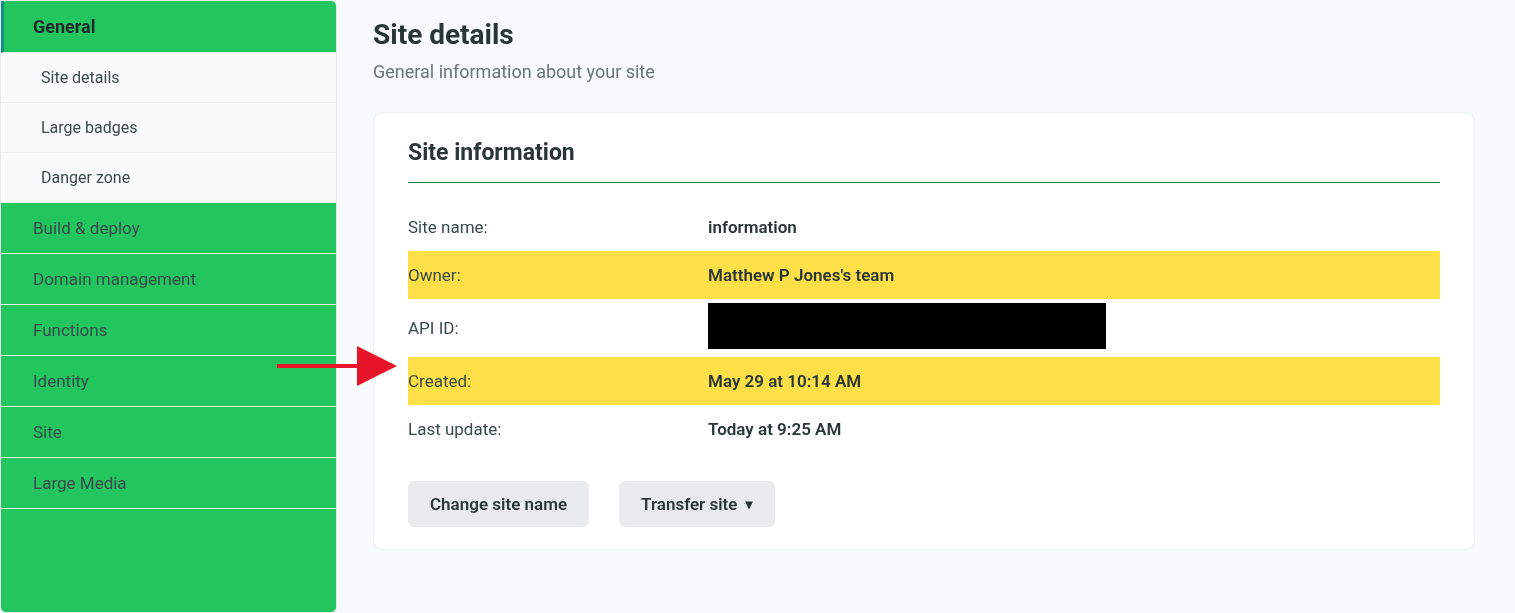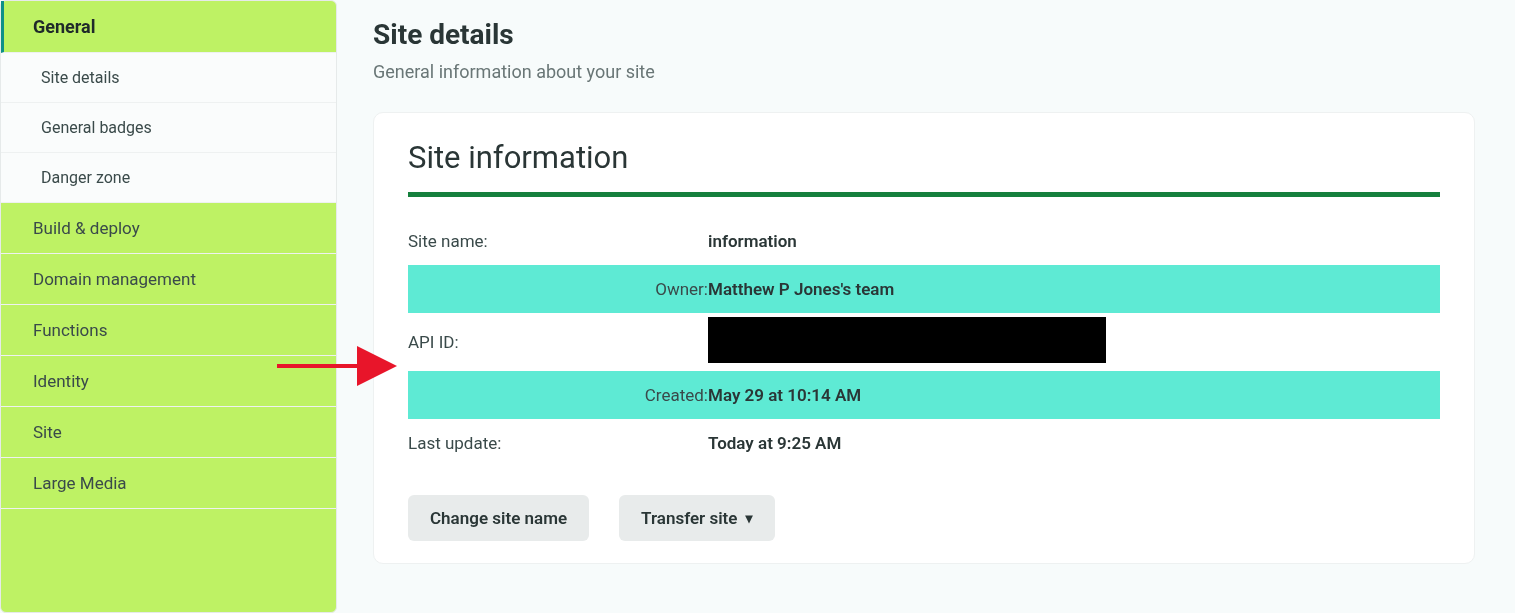--- a/index.html
+++ b/index.html
@@ -7,21 +7,21 @@
     font-family: -apple-system, BlinkMacSystemFont, "Segoe UI", Roboto, Helvetica, Arial, sans-serif;
     background: #f7fbfb;
     color: #2d3a3a;
     display: flex;
     min-height: 613px;
     width: 1515px;
     overflow: hidden;
   }
   .sidebar {
     width: 337px;
-    background: #bef264;
+    background: #22c55e;
     border: 1px solid #e6eaea;
     border-radius: 6px;
     margin: 0;
     flex-shrink: 0;
   }
   .sidebar-item,
   .sidebar-subitem {
     display: flex;
     align-items: center;
     padding: 15px 20px 15px 32px;
@@ -60,36 +60,36 @@
   }
 
   .card {
     background: #fff;
     border: 1px solid #eef1f1;
     border-radius: 10px;
     margin-top: 30px;
     padding: 26px 34px 22px 34px;
   }
   .card-title {
-    font-size: 31px;
-    font-weight: 400;
+    font-size: 23px;
+    font-weight: 700;
     color: #2a3636;
     padding-bottom: 16px;
-    border-bottom: 5px solid #15803d;
+    border-bottom: 1px solid #15803d;
   }
 
   .info-table {
     margin-top: 20px;
   }
   .info-row {
     display: flex;
     align-items: center;
     padding: 14px 0;
   }
-  .info-row.striped { background: #5eead4; text-align: right; }
+  .info-row.striped { background: #fde047; }
   .info-label {
     width: 300px;
     font-size: 17px;
     color: #3a4a4a;
   }
   .info-value {
     font-size: 17px;
     font-weight: 600;
     color: #2a3636;
   }
@@ -134,21 +134,21 @@
 <body>
 
 <nav class="sidebar">
   <div class="sidebar-item active">
     <span>General</span>
   </div>
   <div class="sidebar-subitem">
     <span>Site details</span>
   </div>
   <div class="sidebar-subitem">
-    <span>General badges</span>
+    <span>Large badges</span>
   </div>
   <div class="sidebar-subitem">
     <span>Danger zone</span>
   </div>
   <div class="sidebar-item">
     <span>Build &amp; deploy</span>
   </div>
   <div class="sidebar-item">
     <span>Domain management</span>
   </div>

